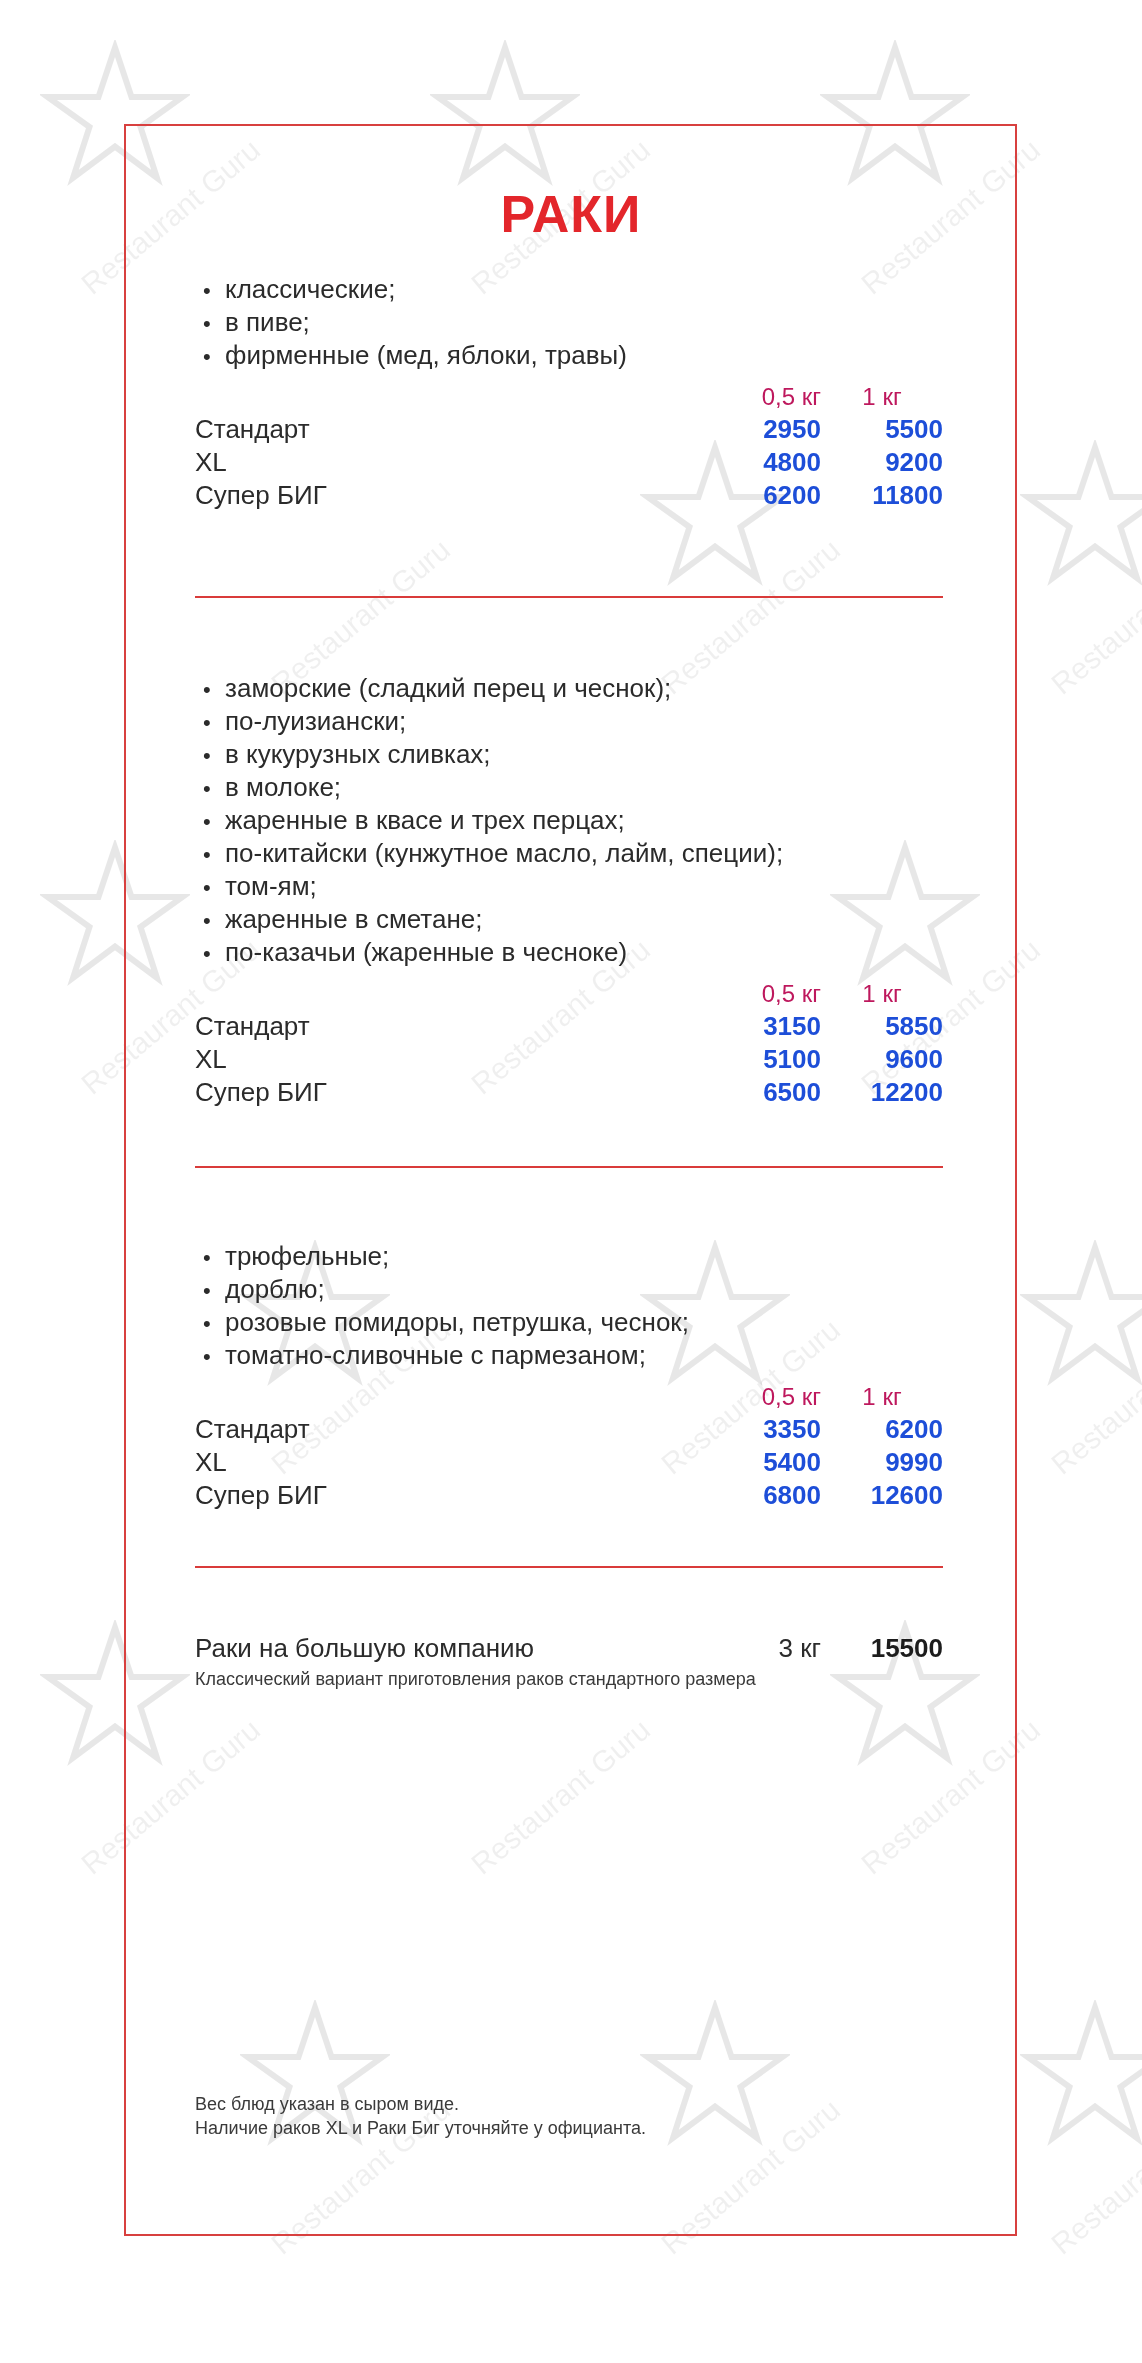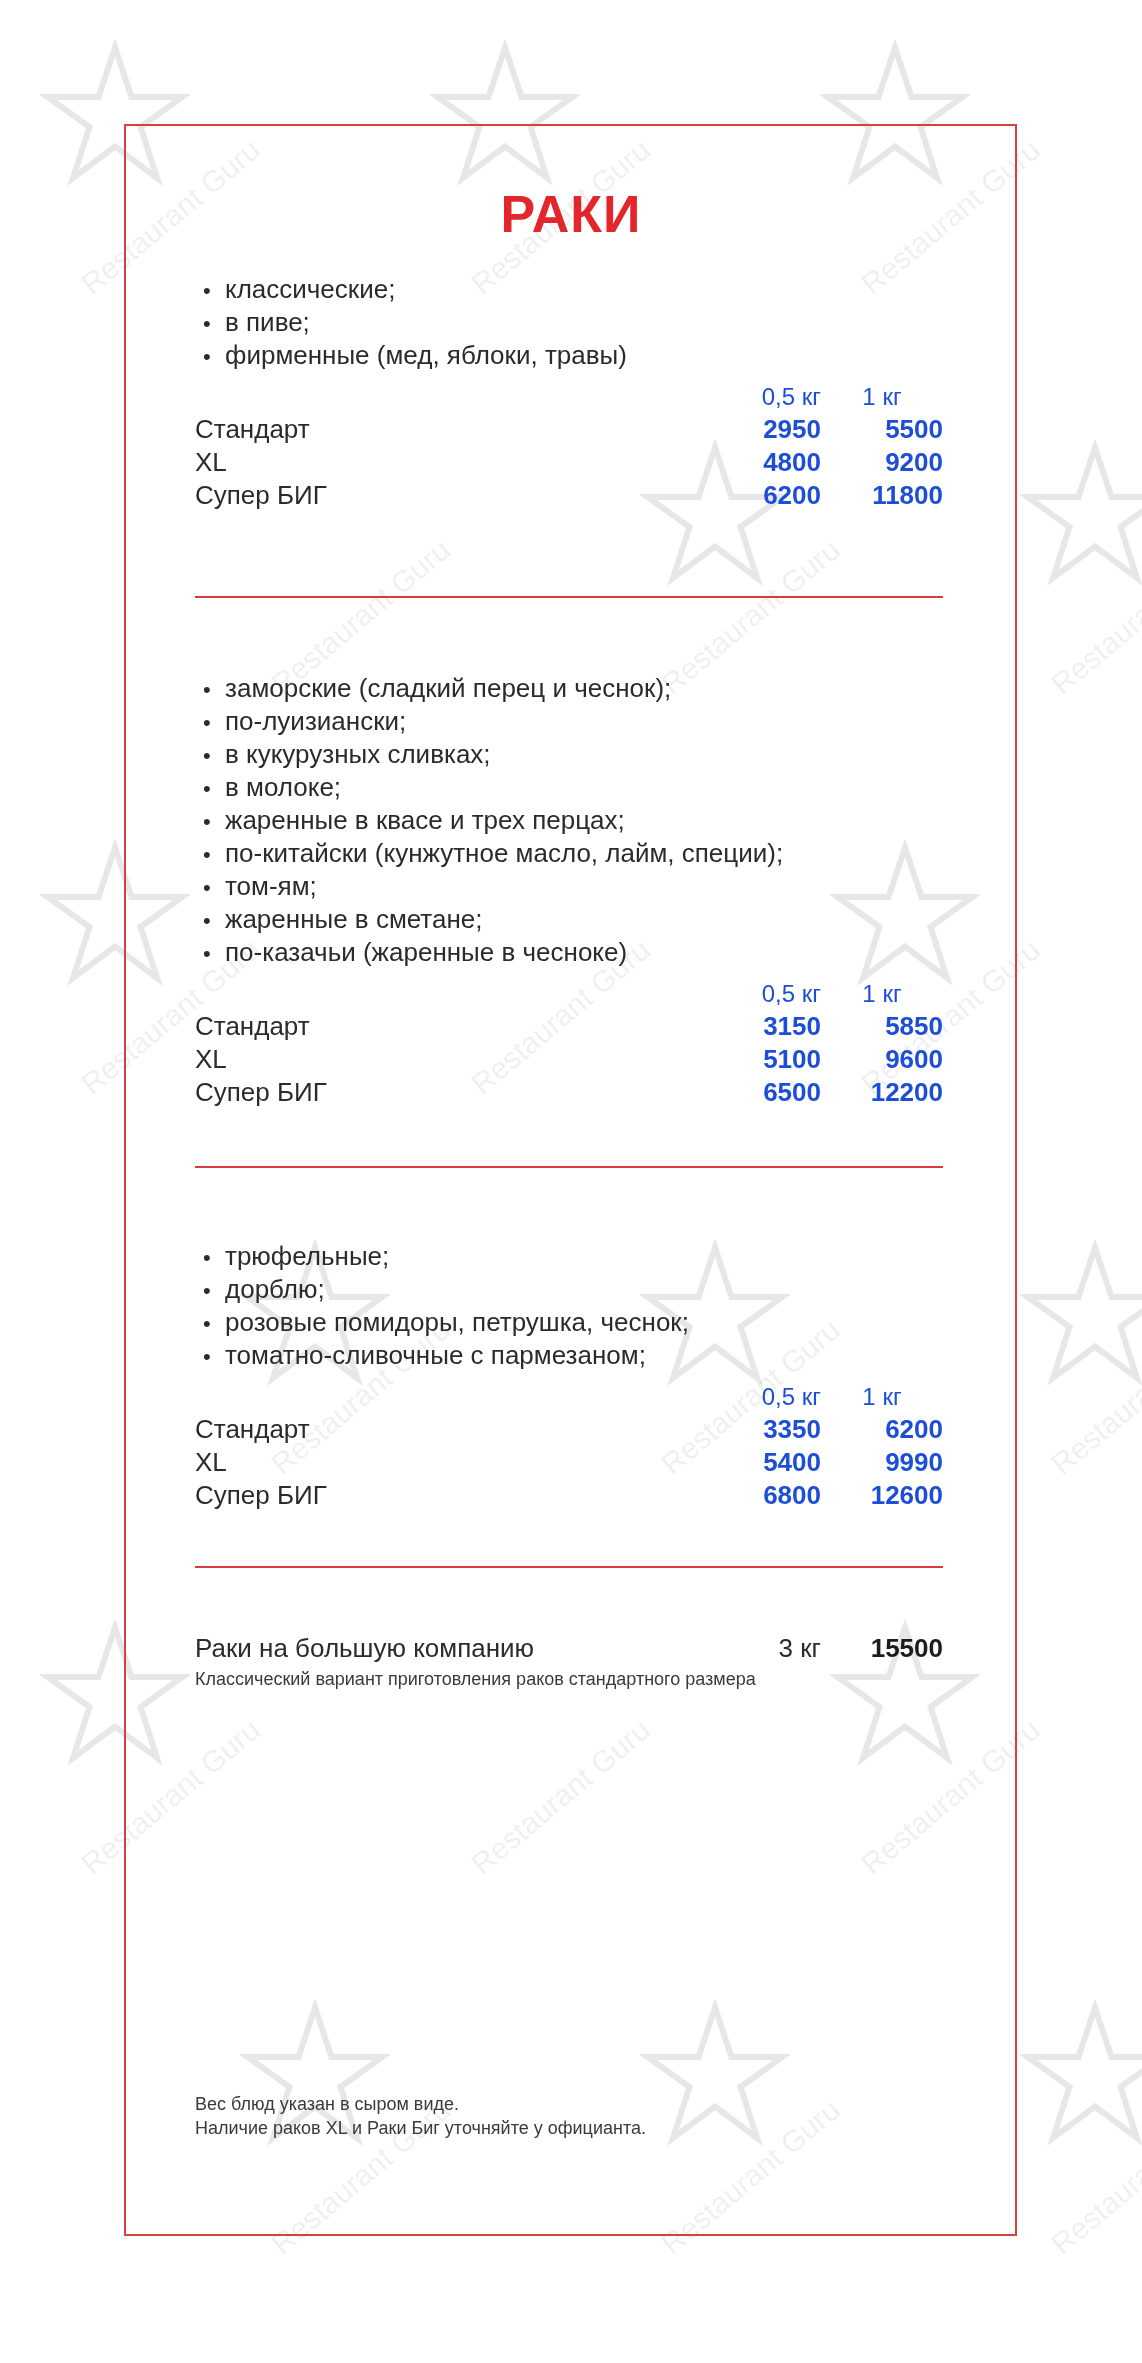--- a/index.html
+++ b/index.html
@@ -25,21 +25,21 @@
     }
     .section { position: absolute; left: 195px; width: 748px; z-index: 2; }
     .bullets { list-style: none; margin: 8px; padding: 0; }
     .bullets li { font-size: 26px; line-height: 33px; height: 33px; white-space: nowrap; }
     .bullets li .dot { display: inline-block; width: 22px; font-size: 22px; }
     .price-table { width: 100%; border-collapse: collapse; }
     .price-table td { padding: 0; height: 33px; line-height: 33px; font-size: 26px; white-space: nowrap; }
     .price-table td.name { text-align: left; }
     .price-table td.c1 { width: 120px; text-align: right; }
     .price-table td.c2 { width: 122px; text-align: right; margin-top: 44px; }
-    .price-table th { font-weight: normal; font-size: 24px; height: 33px; line-height: 33px; padding: 0; color: #1d4ed8; }
+    .price-table th { font-weight: normal; font-size: 24px; height: 33px; line-height: 33px; padding: 0; color: #be185d; }
     .price-table th.c1 { text-align: right; }
     .price-table th.c2 { text-align: center; }
     .price-table td.price { font-weight: bold; color: #1d4ed8; }
     .divider { position: absolute; left: 195px; width: 748px; height: 2px; background: #d93b3a; z-index: 2; }
     .company-row { display: flex; align-items: center; height: 36px; font-size: 26px; }
     .company-row .cname { flex: 1; }
     .company-row .cw { width: 120px; text-align: right; }
     .company-row .cp { width: 122px; text-align: right; font-weight: bold; color: #1c1c1c; }
     .company-note { font-size: 18px; line-height: 26px; color: #3a3a3a; }
     .footnote { position: absolute; left: 195px; top: 2092px; font-size: 18px; line-height: 24px; color: #3a3a3a; z-index: 2; }

